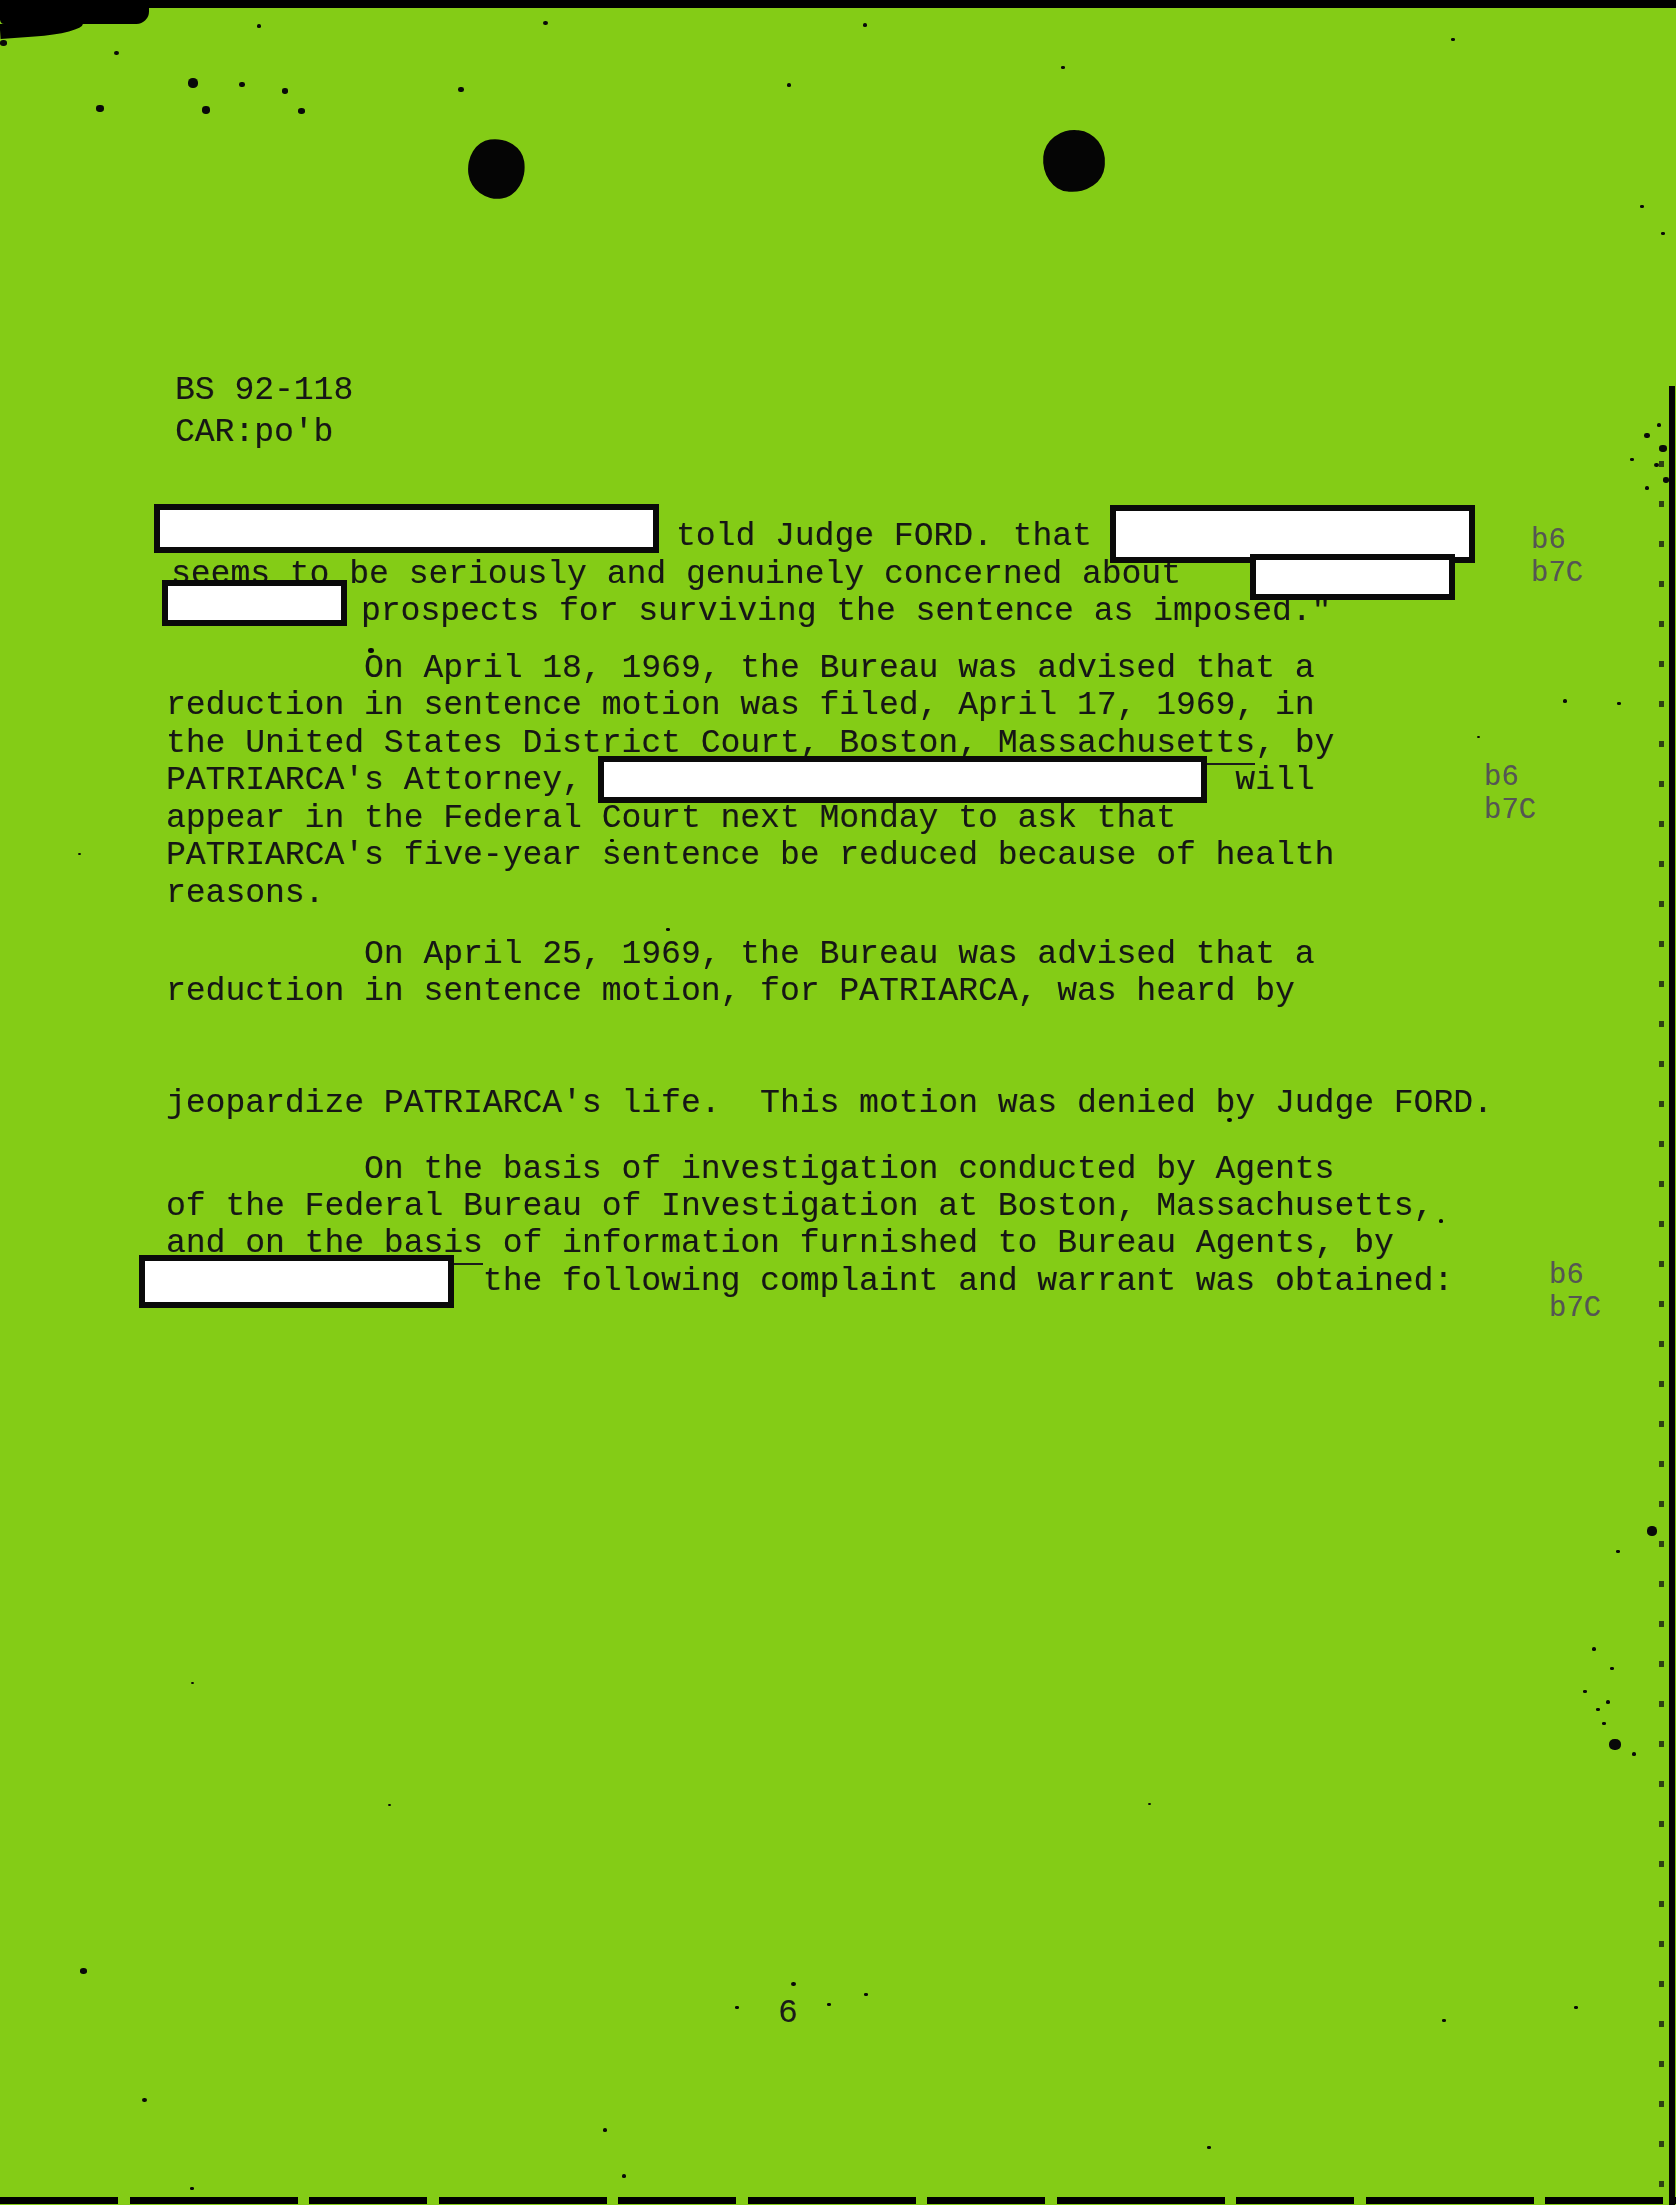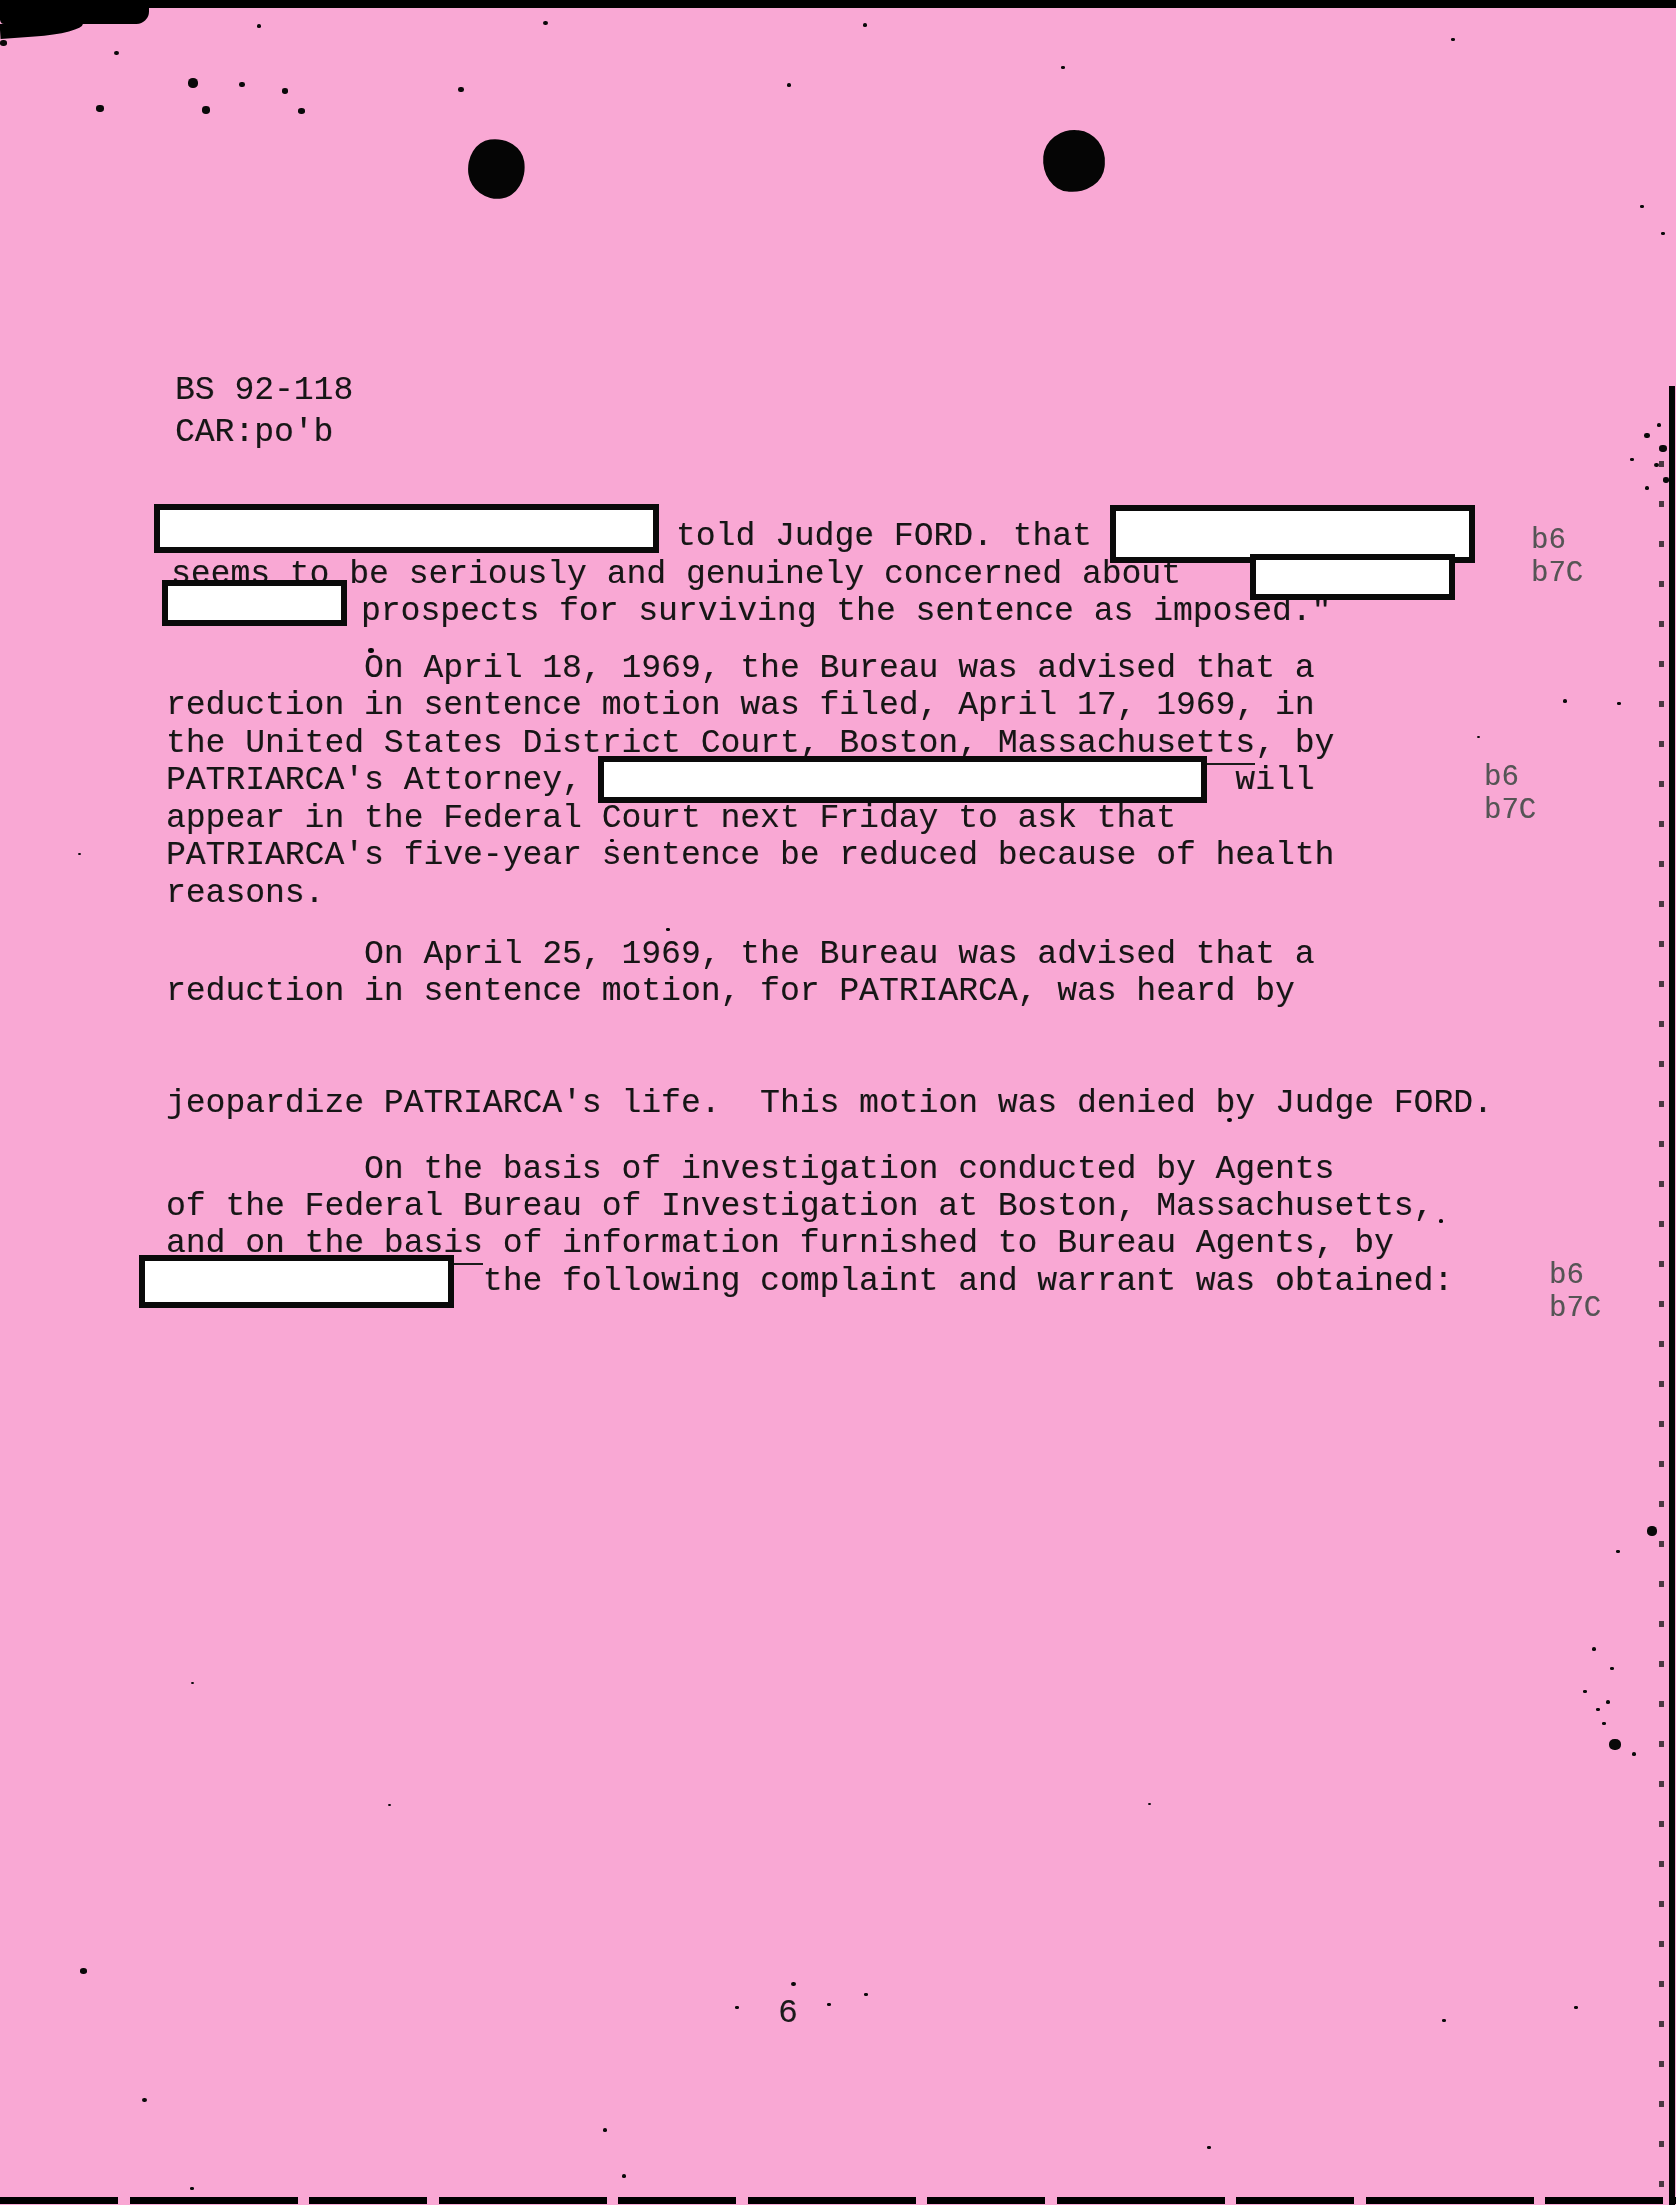--- a/index.html
+++ b/index.html
@@ -1,19 +1,19 @@
 <!DOCTYPE html>
 <html style="font-size:11px"><head>
 <meta charset="utf-8">
 <style>
   html,body{margin:0;padding:0;background:#ffffff;}
   .page{
     position:relative;
     width:1676px;height:2205px;
-    background:#f9a8d4;
+    background:#84cc16;
     overflow:hidden;
     font-family:"Liberation Mono","DejaVu Sans Mono",monospace;
     color:#141414;
   }
   
   .tline{
     position:absolute;
     white-space:pre;
     font-size:33px;
     line-height:33px;
@@ -89,21 +89,21 @@
 <span>CAR:po'b</span></div>
 
   <div class="tline" style="left:676px;top:520px;"><span>told Judge FORD. that</span></div>
   <div class="tline" style="left:171px;top:558px;"><span class="u">seems to</span><span> be seriously and genuinely concerned about</span></div>
   <div class="tline" style="left:361px;top:595px;"><span>prospects for surviving the sentence as imposed."</span></div>
 
   <div class="tline" style="left:166px;top:652px;"><span>          On April 18, 1969, the Bureau was advised that a</span></div>
   <div class="tline" style="left:166px;top:689px;"><span>reduction in sentence motion was filed, April 17, 1969, in</span></div>
   <div class="tline" style="left:166px;top:727px;"><span>the United States District </span><span class="u">Court, Boston, Massachusetts</span><span>, by</span></div>
   <div class="tline" style="left:166px;top:764px;"><span>PATRIARCA's Attorney,                                 will</span></div>
-  <div class="tline" style="left:166px;top:802px;"><span>appear in the Federal Court next Friday to ask that</span></div>
+  <div class="tline" style="left:166px;top:802px;"><span>appear in the Federal Court next Monday to ask that</span></div>
   <div class="tline" style="left:166px;top:839px;"><span>PATRIARCA's five-year sentence be reduced because of health</span></div>
   <div class="tline" style="left:166px;top:877px;"><span>reasons.</span></div>
 
   <div class="tline" style="left:166px;top:938px;"><span>          On April 25, 1969, the Bureau was advised that a</span></div>
   <div class="tline" style="left:166px;top:975px;"><span>reduction in sentence motion, for PATRIARCA, was heard by</span></div>
   <div class="tline" style="left:166px;top:1087px;"><span>jeopardize PATRIARCA's life.  This motion was denied by Judge FORD.</span></div>
 
   <div class="tline" style="left:166px;top:1153px;"><span>          On the basis of investigation conducted by Agents</span></div>
   <div class="tline" style="left:166px;top:1190px;"><span>of the Federal Bureau of Investigation at Boston, Massachusetts,</span></div>
   <div class="tline" style="left:166px;top:1227px;"><span class="u">and on the basis</span><span> of information furnished to Bureau Agents, by</span></div>

